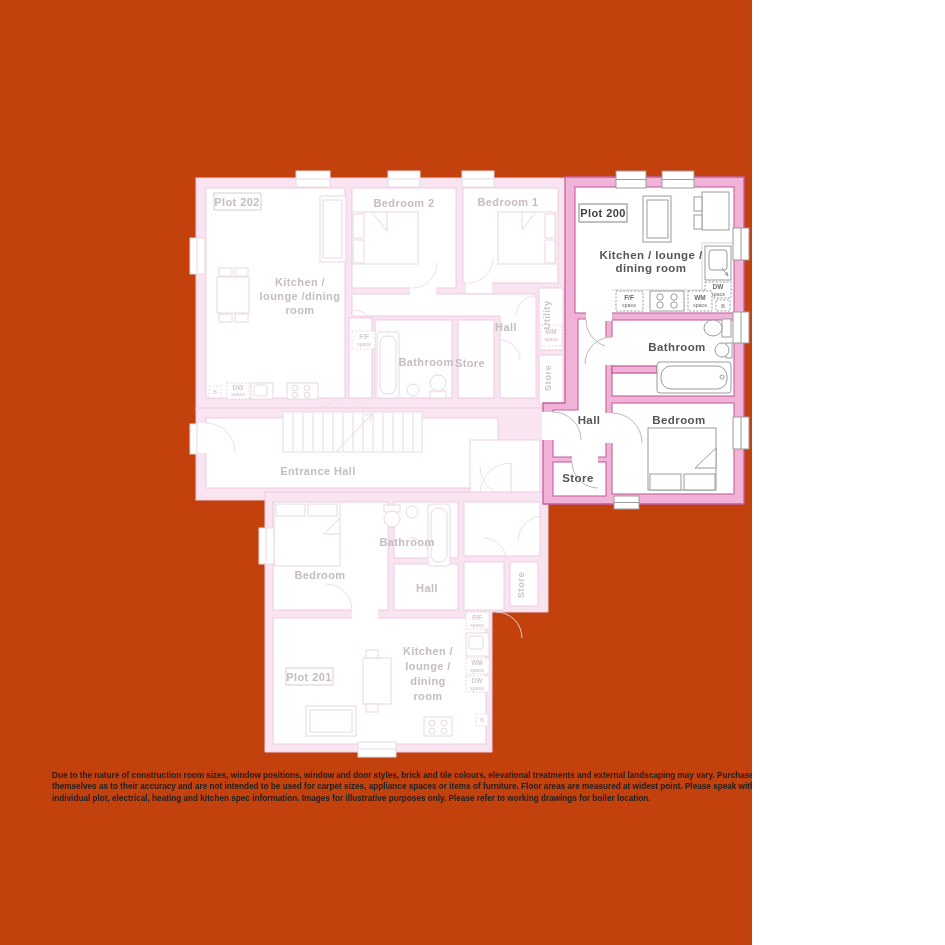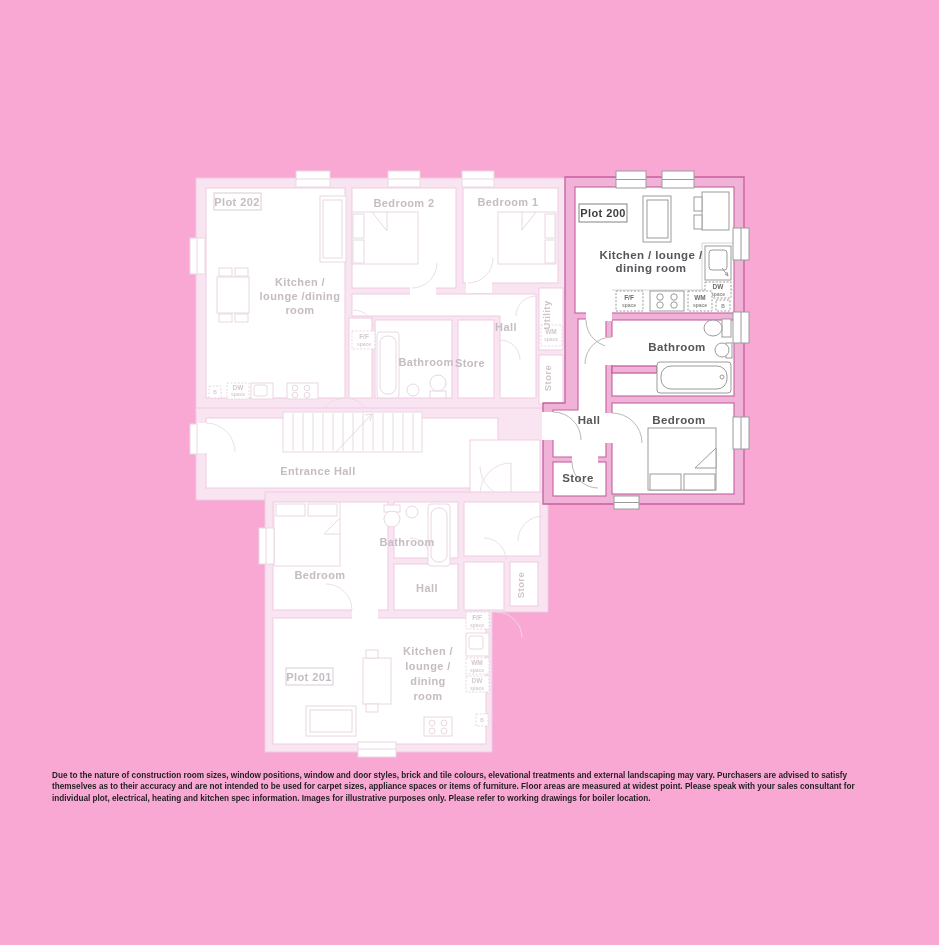--- a/index.html
+++ b/index.html
@@ -1,16 +1,16 @@
 <!DOCTYPE html>
 <html><head>
 <meta charset="utf-8">
 <style>
   html,body{margin:0;padding:0;background:#fff;}
-  .stage{position:relative;width:939px;height:945px;background:#f9a8d4;overflow:hidden;
+  .stage{position:relative;width:752px;height:945px;background:#c2410c;overflow:hidden;
          font-family:"Liberation Sans",sans-serif;}
   svg{position:absolute;left:0;top:0;}
   
   .hw{fill:#f0b3d7;stroke:#c55f9f;stroke-width:1.3;}
   .hr{fill:#fff;stroke:#c55f9f;stroke-width:1.1;}
   .gap{fill:#fff;stroke:none;}
   .hf{fill:none;stroke:#9b9b9d;stroke-width:1;}
   .hfw{fill:#fff;stroke:#9b9b9d;stroke-width:1;}
   .hdash{fill:#fff;stroke:#8f8f91;stroke-width:0.9;stroke-dasharray:2,1.6;}
   .arc{fill:none;stroke:#b0b0b2;stroke-width:0.9;}

